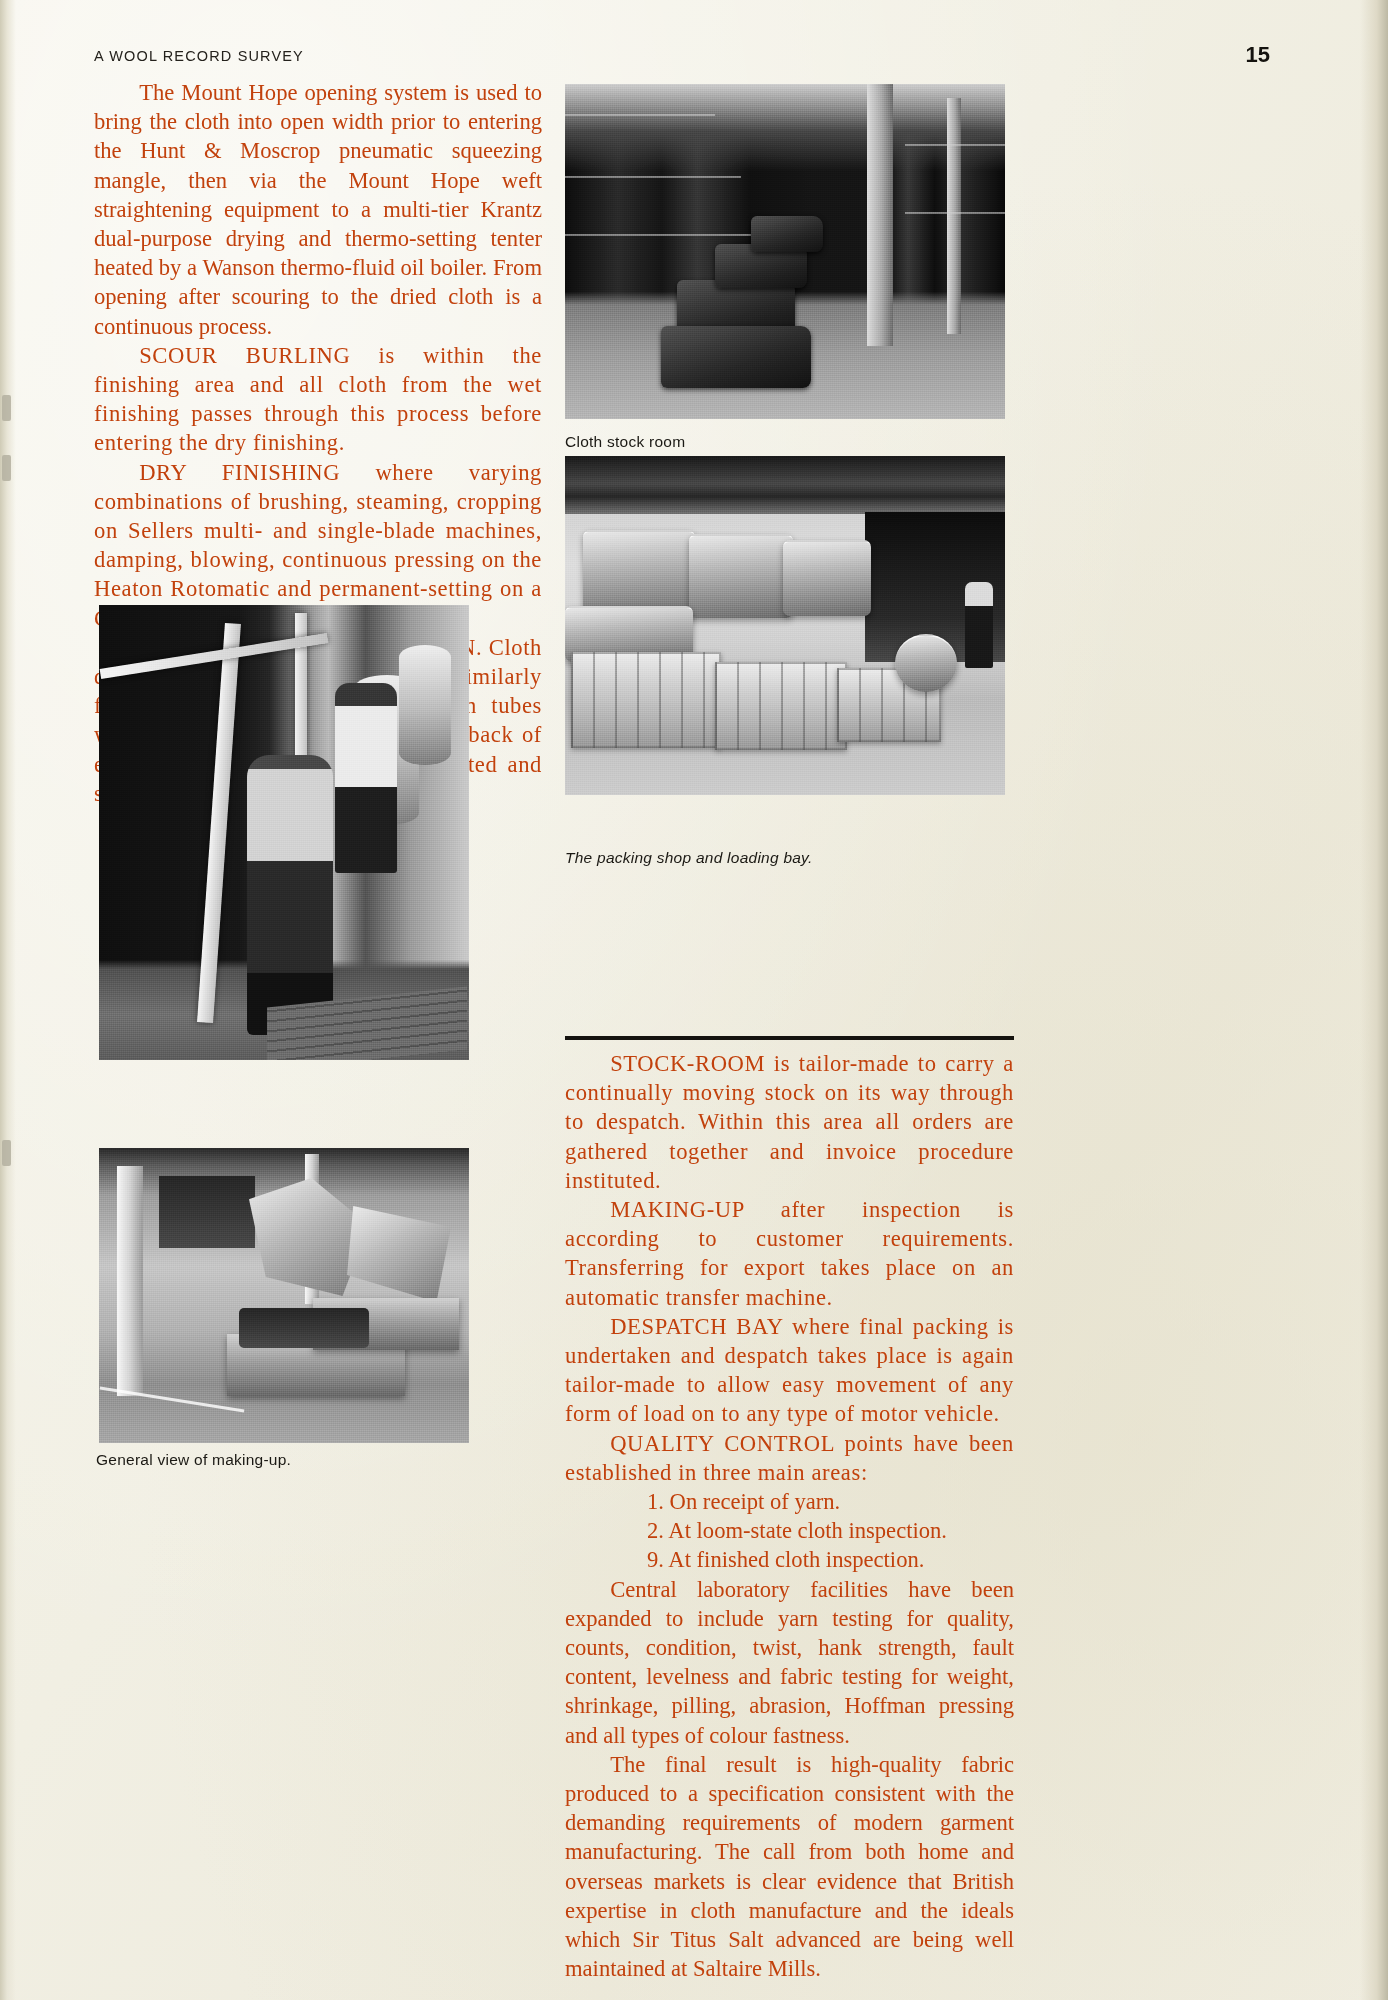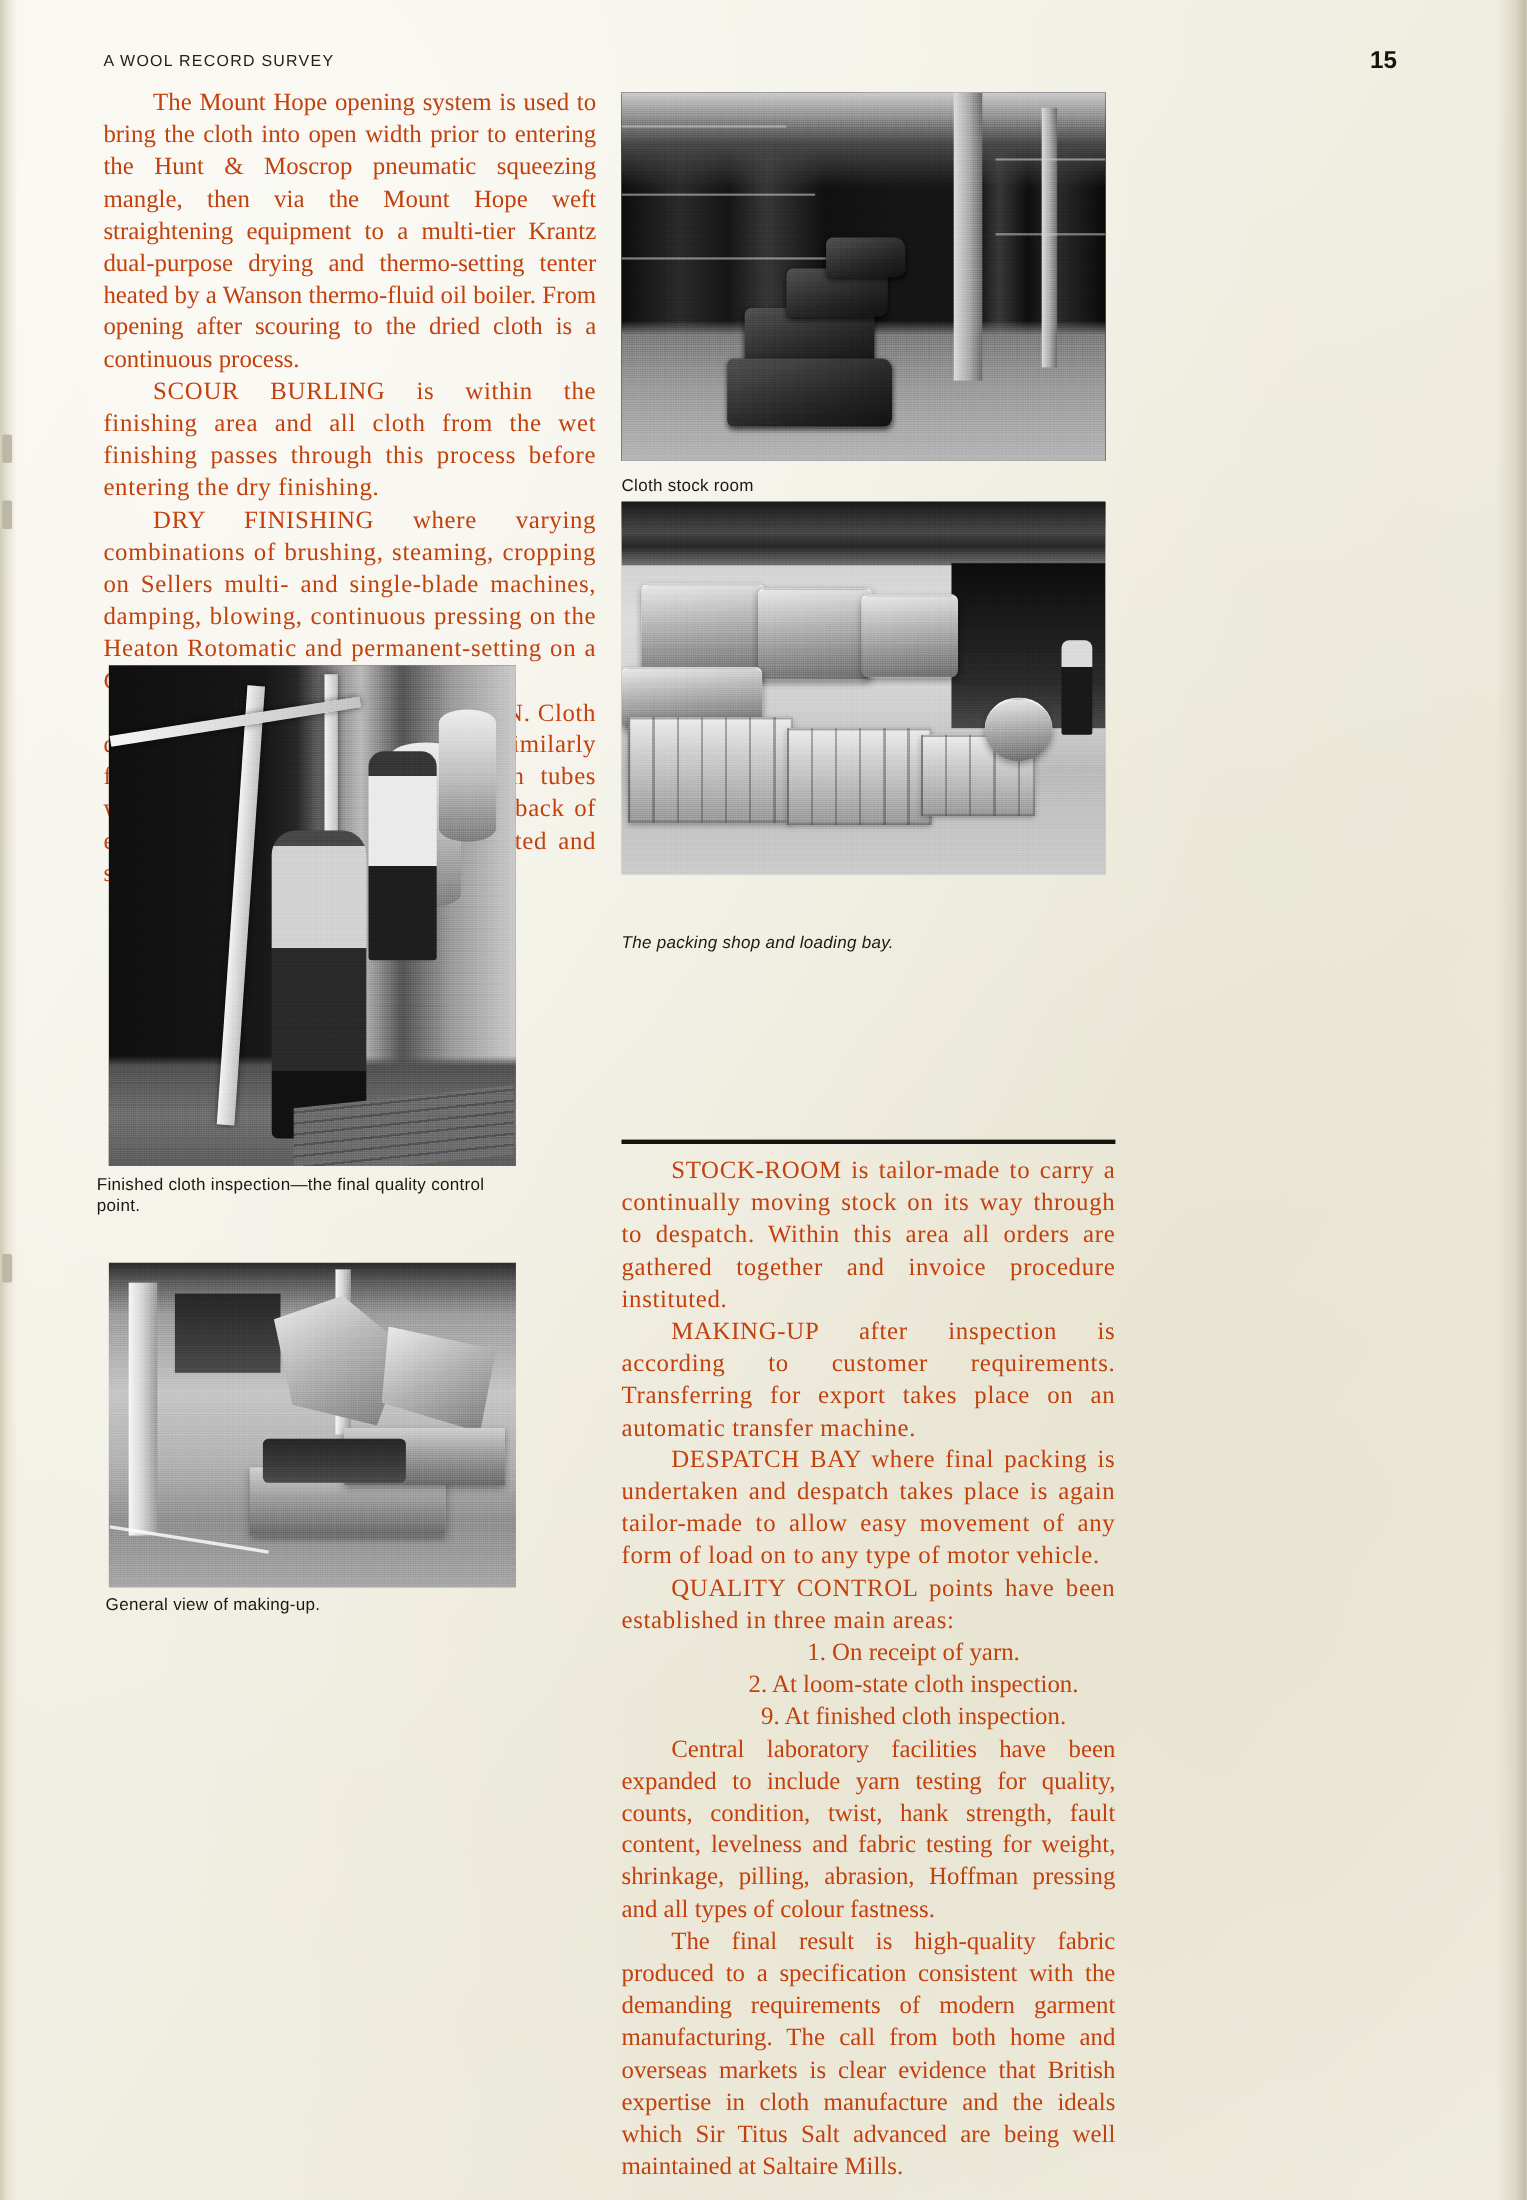--- a/index.html
+++ b/index.html
@@ -111,21 +111,21 @@
     background: #15130f;
   }
 
   .qc-list {
     margin: 0;
     padding: 0;
     list-style: none;
     text-align: center;
   }
   .qc-list li {
-    text-align: center;
+    text-align: left;
     display: block;
     margin-left: 82px;
   }
 
   
   .caption {
     position: absolute;
     font-family: "Liberation Sans", sans-serif;
     font-size: 15.5px;
     line-height: 19px;
@@ -371,21 +371,20 @@
     <div class="perch-rail" style="left:112px; top:18px; width:16px; height:400px; transform:rotate(4deg);"></div>
     <div class="perch-rail" style="left:196px; top:8px;  width:12px; height:330px;"></div>
     <div class="perch-rail" style="left:0px;   top:46px; width:230px; height:10px; transform:rotate(-9deg);"></div>
     <div class="roller" style="left:256px; top:70px;  width:64px; height:150px;"></div>
     <div class="roller" style="left:300px; top:40px;  width:52px; height:120px;"></div>
     <div class="man" style="left:148px; top:150px; width:86px;  height:280px;"></div>
     <div class="man2" style="left:236px; top:78px;  width:62px;  height:190px;"></div>
     <div class="floorboard" style="left:168px; top:392px; width:200px; height:63px; transform:skewY(-6deg);"></div>
     <div class="noise"></div>
   </div>
-  <div class="caption" style="left:88px; top:1068px; width:378px;">Finished cloth inspection—the final quality control point.</div>
 
   <div class="photo" id="photo-makingup">
     <div class="mu-pillar" style="left:18px;  top:18px; width:26px; height:230px;"></div>
     <div class="mu-pillar" style="left:206px; top:6px;  width:14px; height:150px;"></div>
     <div class="mu-dark" style="left:60px;  top:28px; width:96px;  height:72px;"></div>
     <div class="mu-cloth" style="left:150px; top:30px; width:120px; height:118px; clip-path:polygon(0 18%,52% 0,100% 40%,78% 100%,14% 84%);"></div>
     <div class="mu-cloth" style="left:248px; top:58px; width:104px; height:96px;  clip-path:polygon(6% 0,100% 22%,86% 100%,0 72%);"></div>
     <div class="mu-table" style="left:128px; top:186px; width:178px; height:62px;"></div>
     <div class="mu-table" style="left:214px; top:150px; width:146px; height:52px;"></div>
     <div class="mu-dark" style="left:140px; top:160px; width:130px; height:40px; border-radius:5px;"></div>

